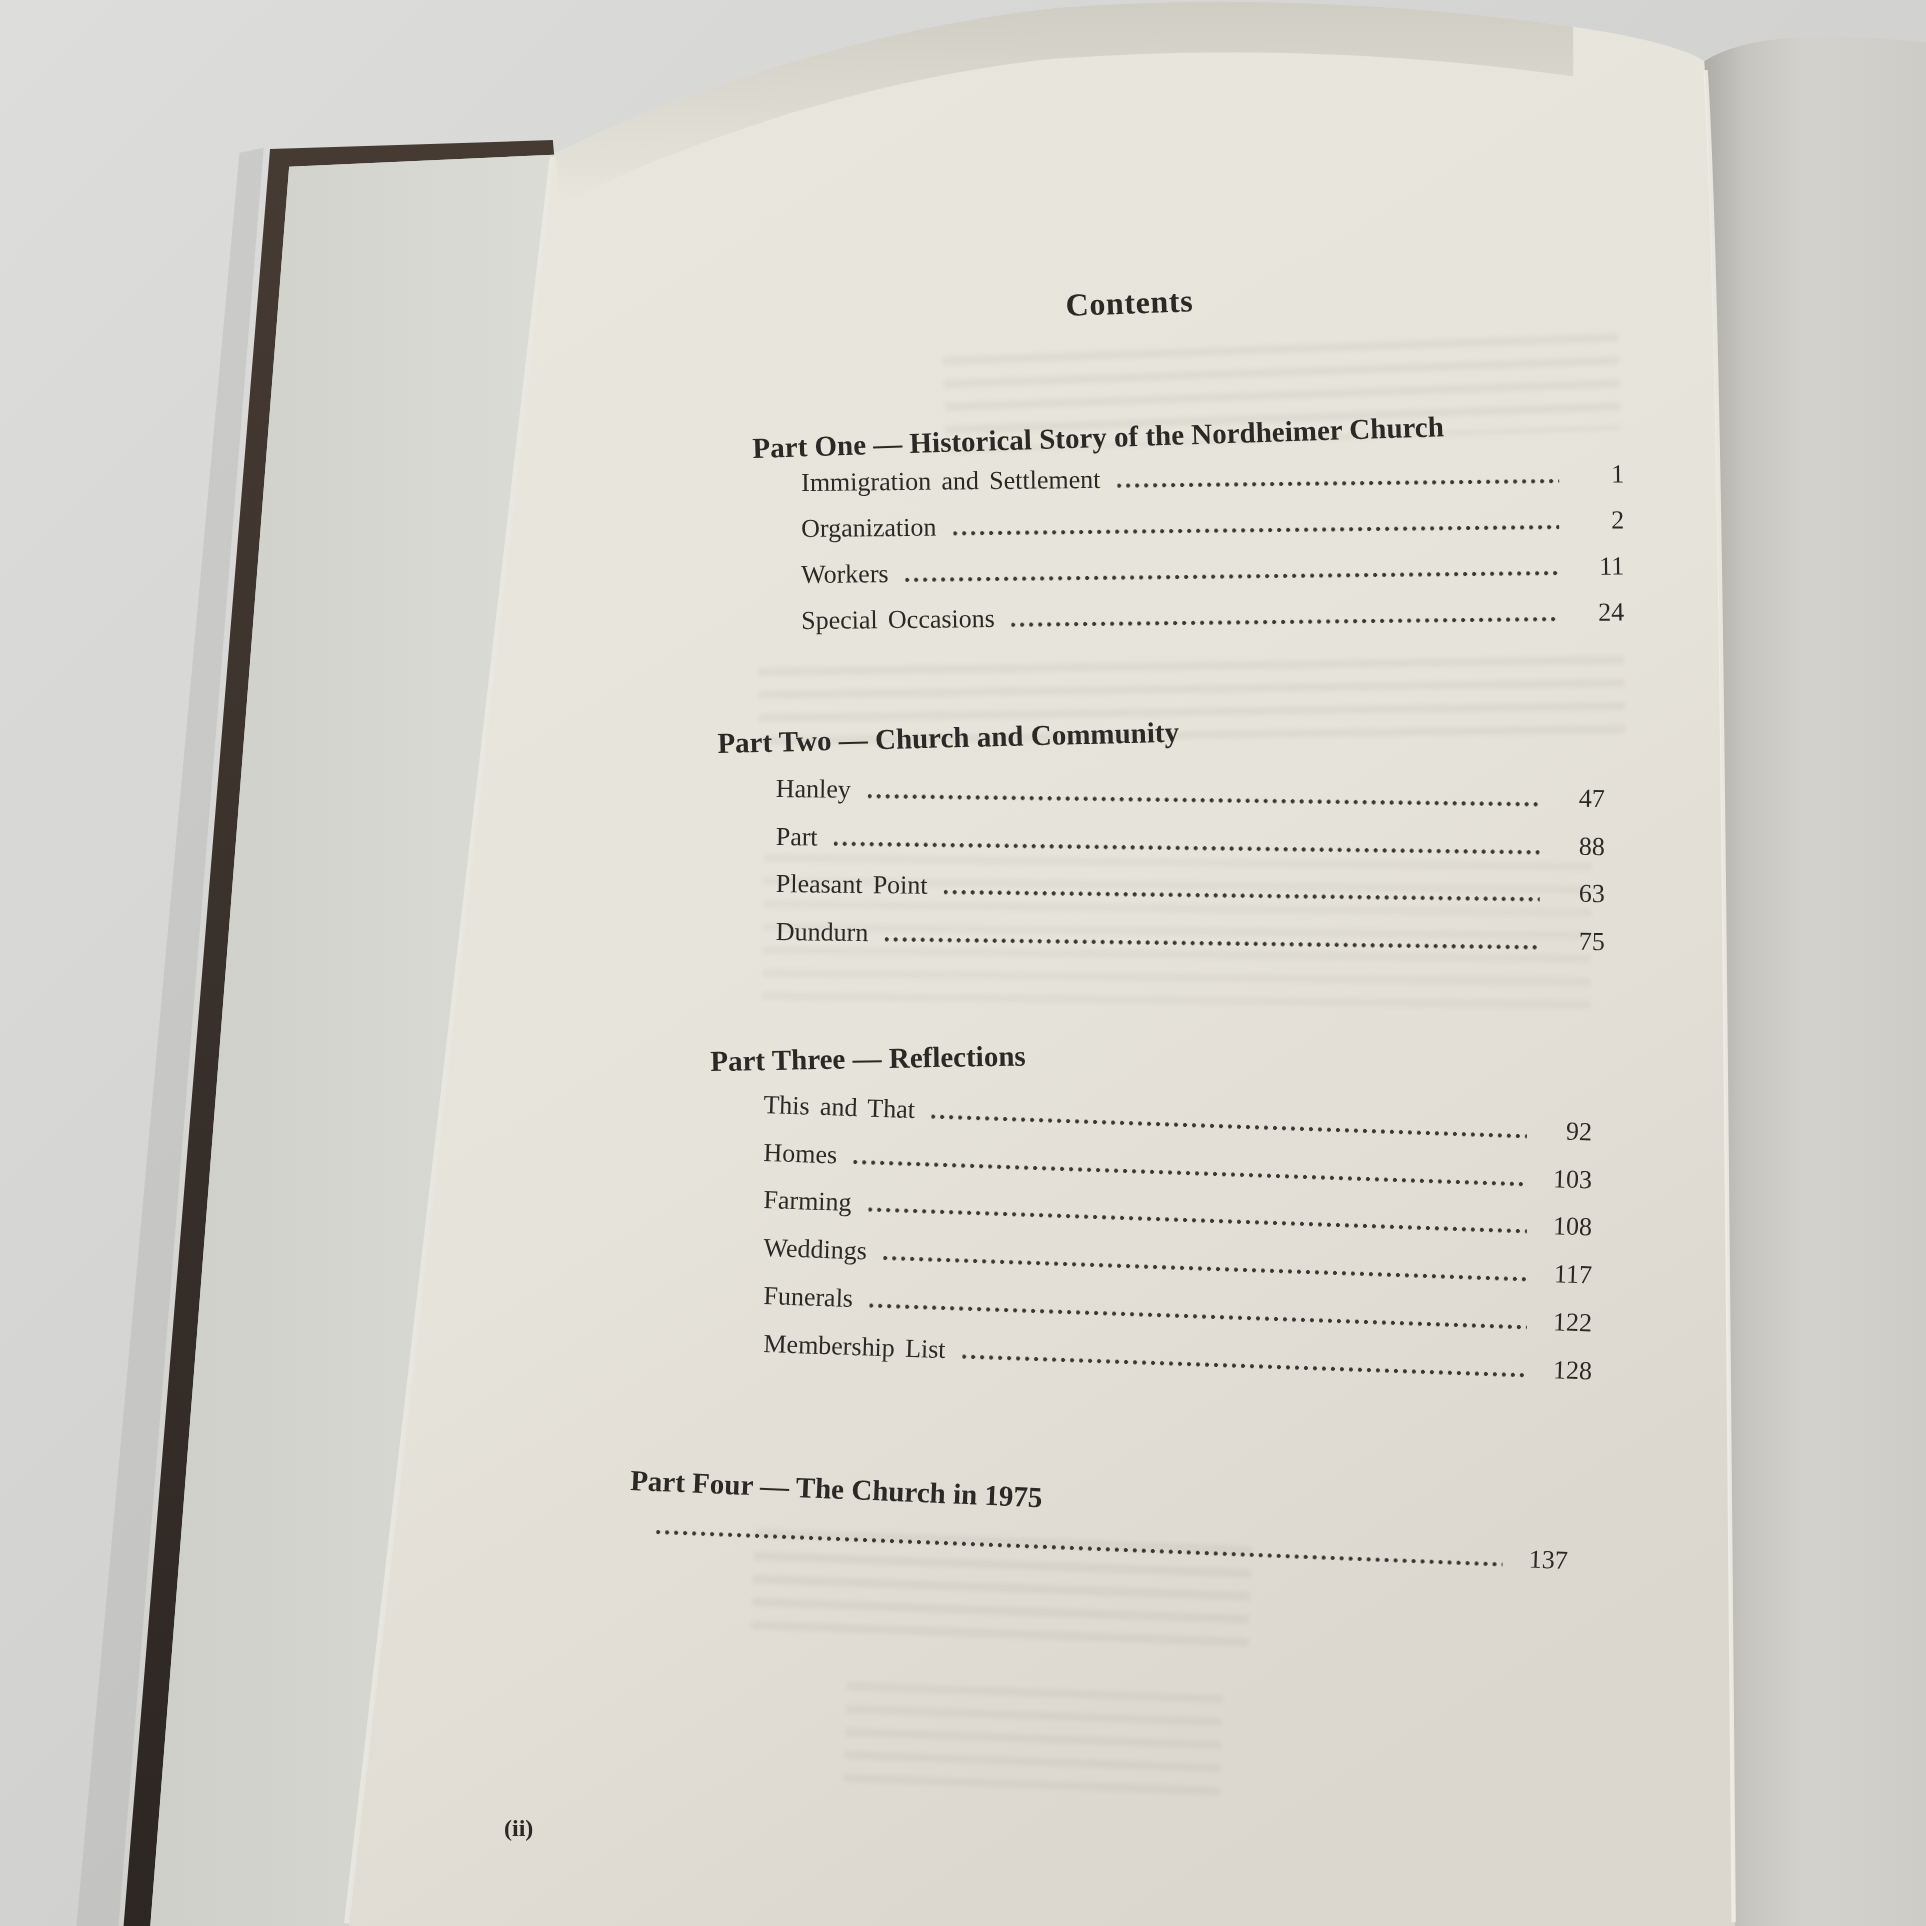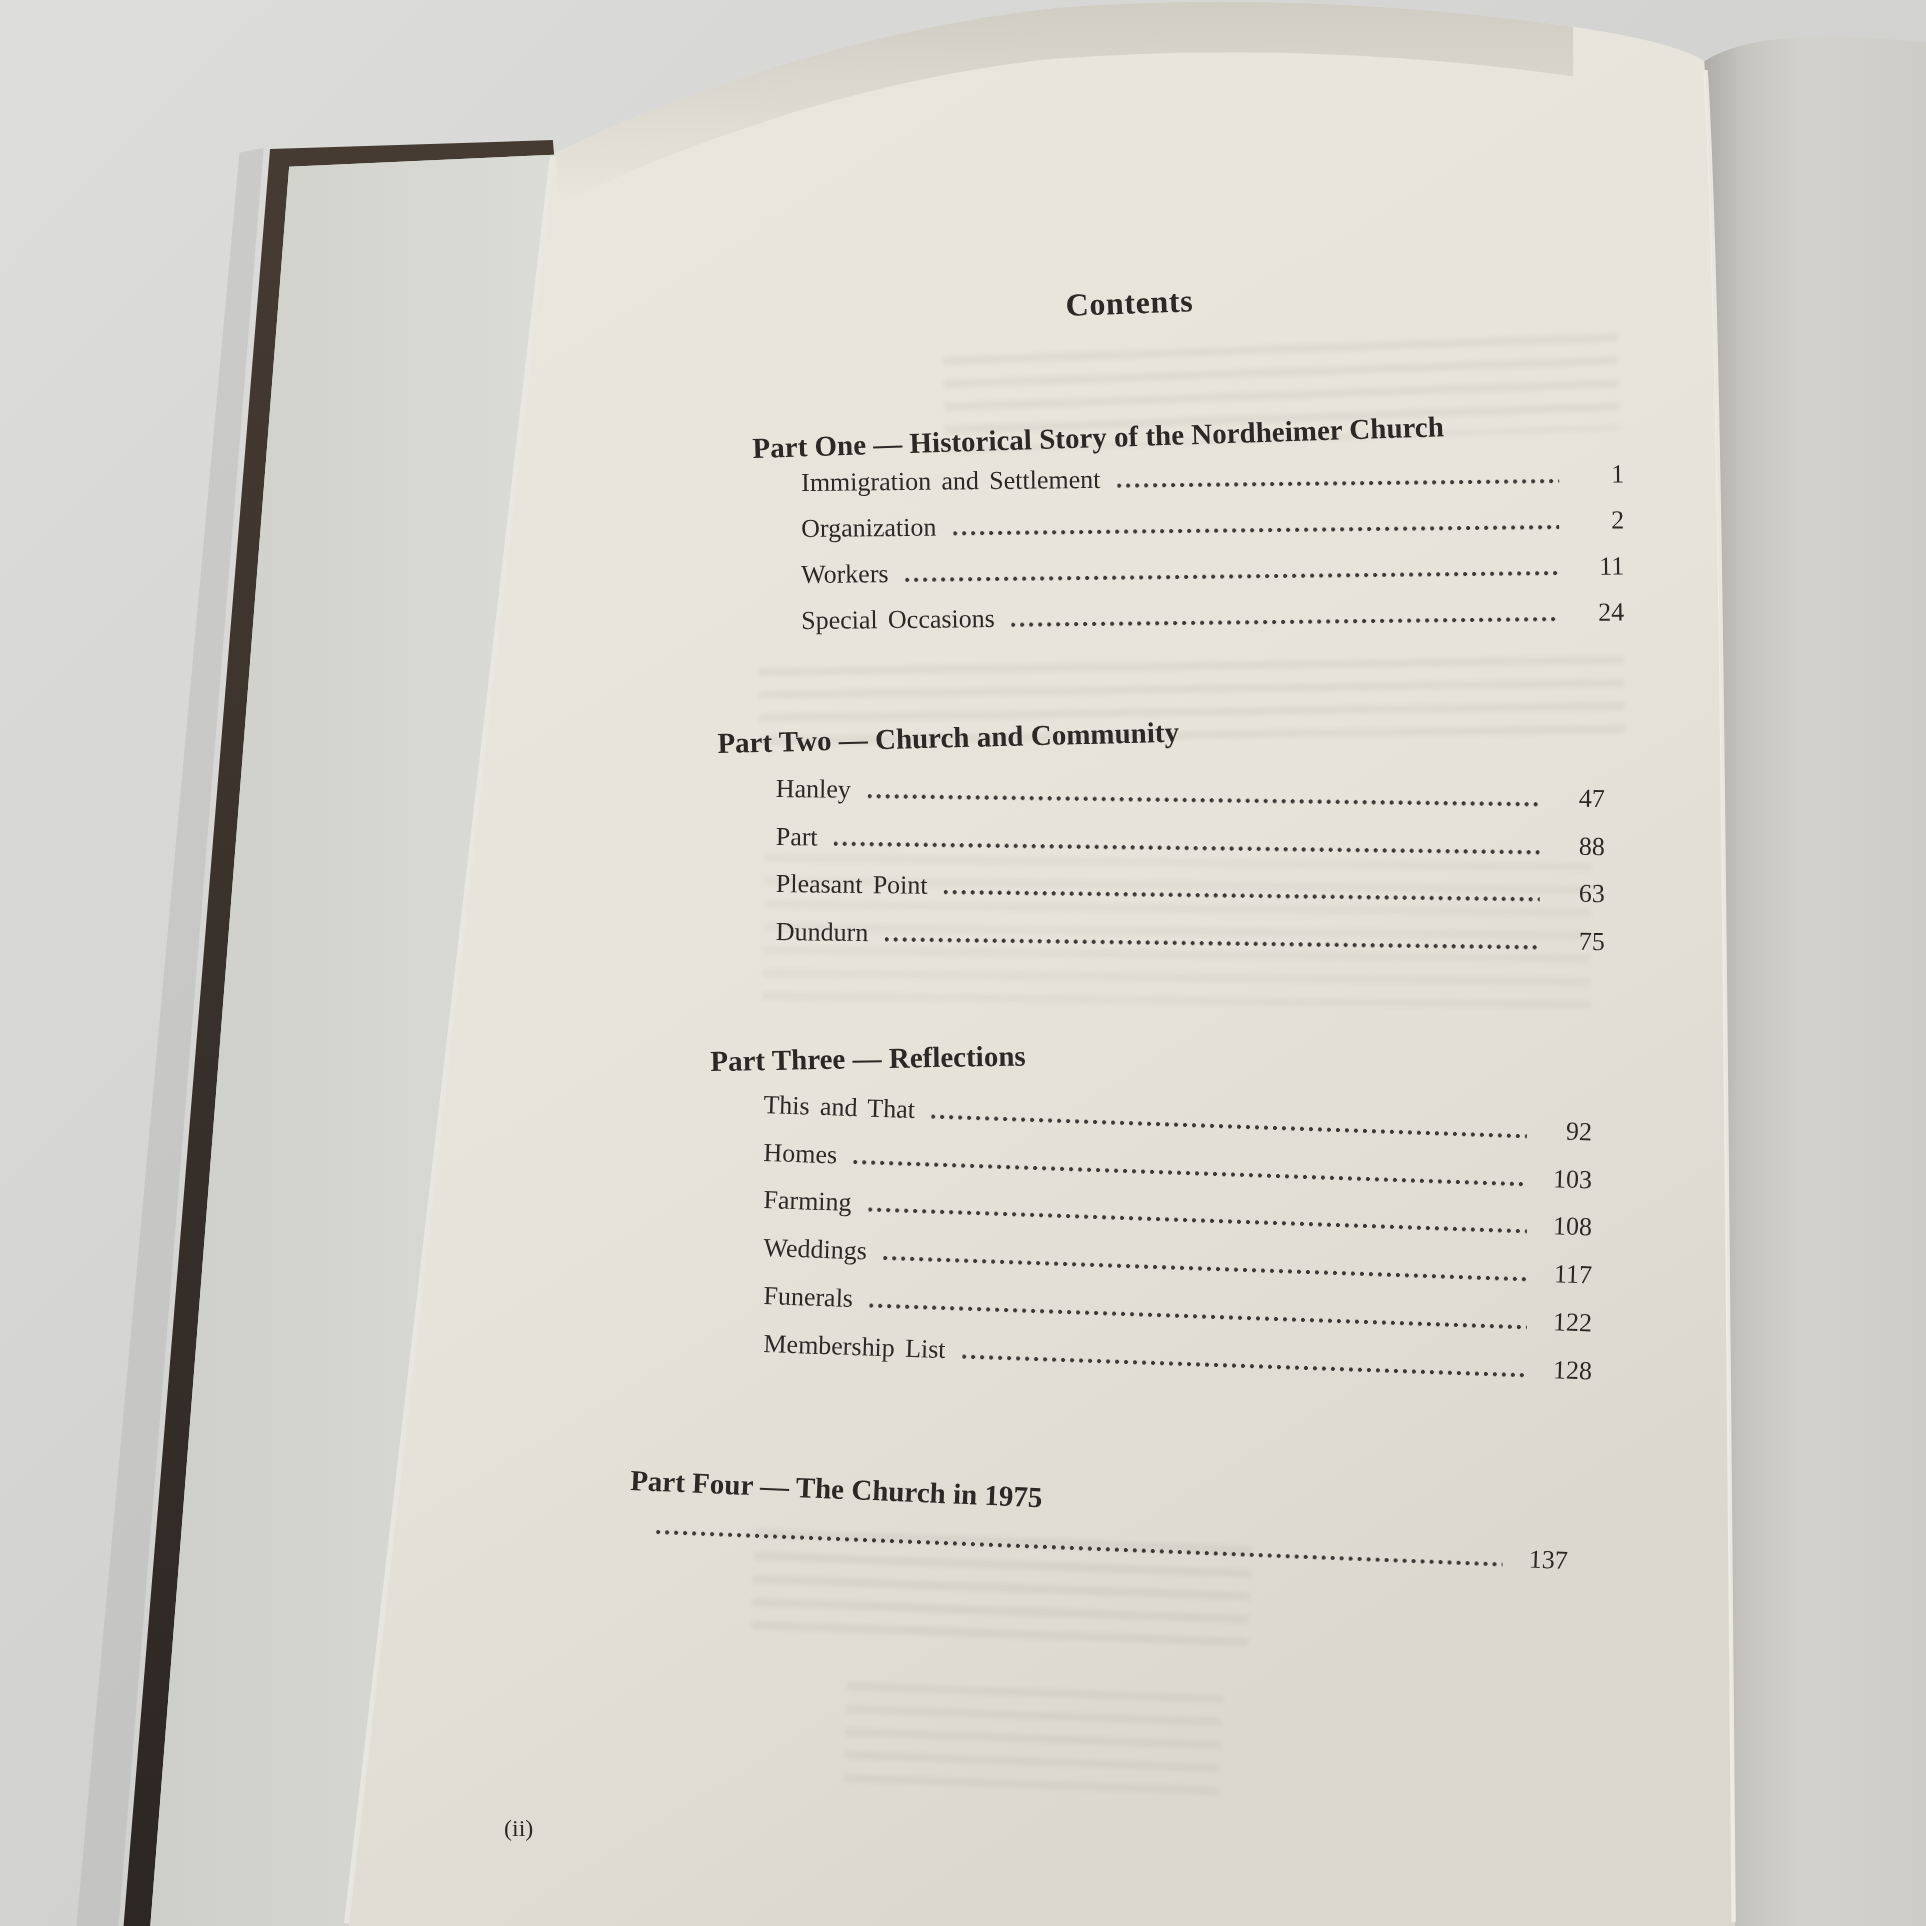--- a/index.html
+++ b/index.html
@@ -181,16 +181,16 @@
           <span class="leader"></span>
           <span class="num">128</span>
         </div>
         <div class="txt heading" style="left: 631px; top: 1464px; transform: rotate(2.4deg);">Part Four — The Church in 1975</div>
         <div class="txt row" style="left: 657px; top: 1511px; width: 912px; transform: rotate(2.2deg);">
           <span class="leader" style="margin-left: 0px;"></span>
           <span class="num">137</span>
         </div>
       </div>
 
-    <div class="txt footer" style="left:504px;top:1815px;">(ii)</div>
+    <div class="txt footer" style="left:504px;top:1815px;font-weight:bold;">(ii)</div>
   </div>
 </div>
 
 
 </body></html>

